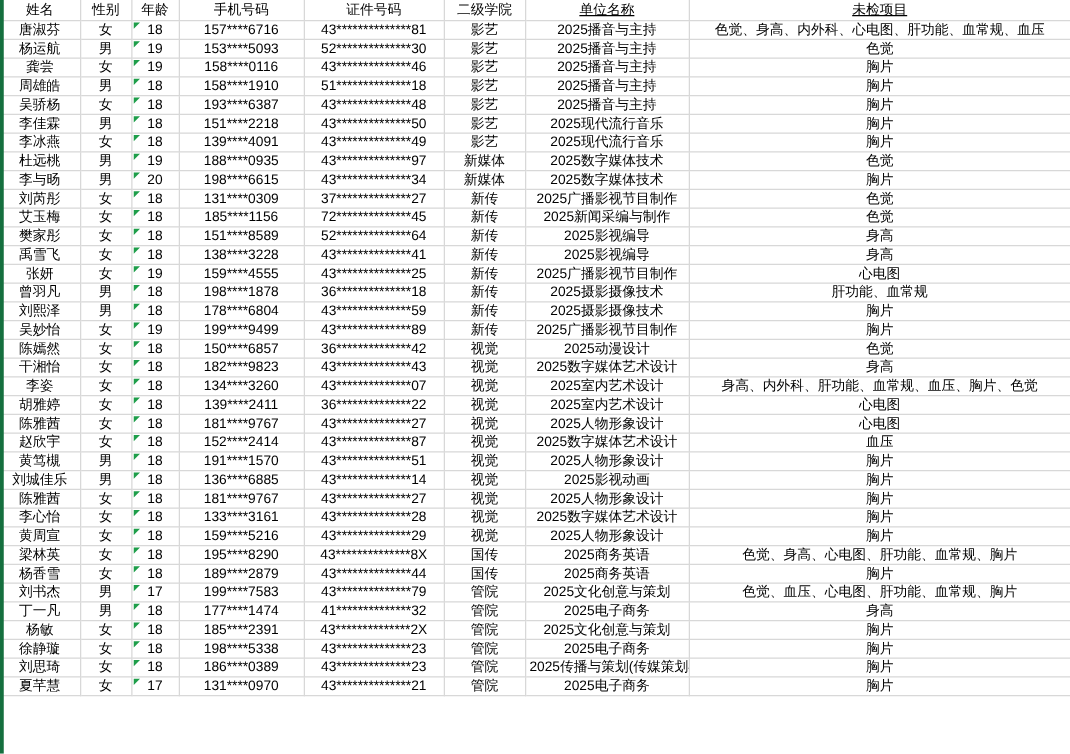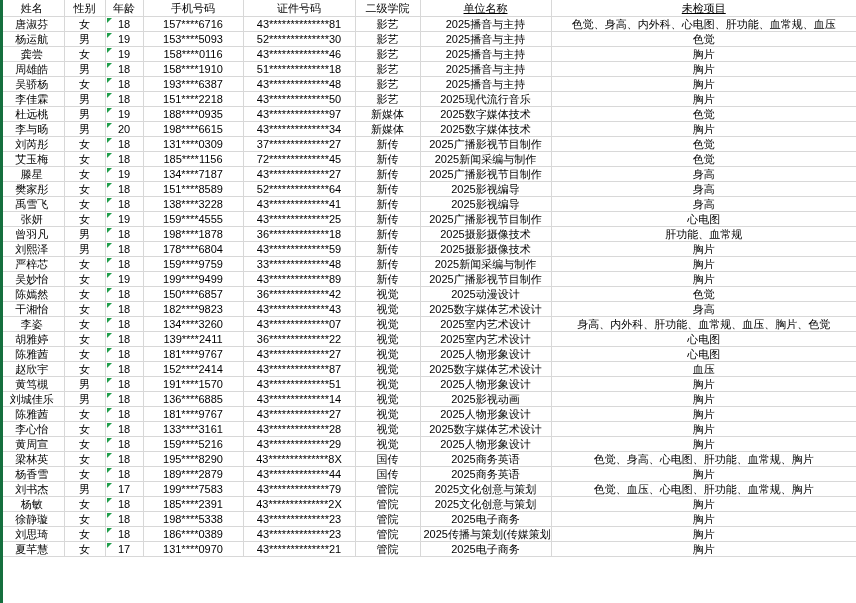--- a/index.html
+++ b/index.html
@@ -145,20 +145,30 @@
       <td>李佳霖</td>
       <td>男</td>
       <td><span class="tri"></span><span>18</span></td>
       <td>151****2218</td>
       <td>43**************50</td>
       <td>影艺</td>
       <td class="col-unit">2025现代流行音乐</td>
       <td class="col-items">胸片</td>
     </tr>
 
+    <tr>
+      <td>李冰燕</td>
+      <td>女</td>
+      <td><span class="tri"></span><span>18</span></td>
+      <td>139****4091</td>
+      <td>43**************49</td>
+      <td>影艺</td>
+      <td class="col-unit">2025现代流行音乐</td>
+      <td class="col-items">胸片</td>
+    </tr>
 
     <tr>
       <td>杜远桃</td>
       <td>男</td>
       <td><span class="tri"></span><span>19</span></td>
       <td>188****0935</td>
       <td>43**************97</td>
       <td>新媒体</td>
       <td class="col-unit">2025数字媒体技术</td>
       <td class="col-items">色觉</td>
@@ -190,30 +200,20 @@
       <td>艾玉梅</td>
       <td>女</td>
       <td><span class="tri"></span><span>18</span></td>
       <td>185****1156</td>
       <td>72**************45</td>
       <td>新传</td>
       <td class="col-unit">2025新闻采编与制作</td>
       <td class="col-items">色觉</td>
     </tr>
 
-    <tr>
-      <td>滕星</td>
-      <td>女</td>
-      <td><span class="tri"></span><span>19</span></td>
-      <td>134****7187</td>
-      <td>43**************27</td>
-      <td>新传</td>
-      <td class="col-unit">2025广播影视节目制作</td>
-      <td class="col-items">身高</td>
-    </tr>
 
     <tr>
       <td>樊家彤</td>
       <td>女</td>
       <td><span class="tri"></span><span>18</span></td>
       <td>151****8589</td>
       <td>52**************64</td>
       <td>新传</td>
       <td class="col-unit">2025影视编导</td>
       <td class="col-items">身高</td>
@@ -256,30 +256,20 @@
       <td>刘熙泽</td>
       <td>男</td>
       <td><span class="tri"></span><span>18</span></td>
       <td>178****6804</td>
       <td>43**************59</td>
       <td>新传</td>
       <td class="col-unit">2025摄影摄像技术</td>
       <td class="col-items">胸片</td>
     </tr>
 
-    <tr>
-      <td>严梓芯</td>
-      <td>女</td>
-      <td><span class="tri"></span><span>18</span></td>
-      <td>159****9759</td>
-      <td>33**************48</td>
-      <td>新传</td>
-      <td class="col-unit">2025新闻采编与制作</td>
-      <td class="col-items">胸片</td>
-    </tr>
 
     <tr>
       <td>吴妙怡</td>
       <td>女</td>
       <td><span class="tri"></span><span>19</span></td>
       <td>199****9499</td>
       <td>43**************89</td>
       <td>新传</td>
       <td class="col-unit">2025广播影视节目制作</td>
       <td class="col-items">胸片</td>
@@ -433,20 +423,30 @@
       <td>刘书杰</td>
       <td>男</td>
       <td><span class="tri"></span><span>17</span></td>
       <td>199****7583</td>
       <td>43**************79</td>
       <td>管院</td>
       <td class="col-unit">2025文化创意与策划</td>
       <td class="col-items">色觉、血压、心电图、肝功能、血常规、胸片</td>
     </tr>
 
+    <tr>
+      <td>丁一凡</td>
+      <td>男</td>
+      <td><span class="tri"></span><span>18</span></td>
+      <td>177****1474</td>
+      <td>41**************32</td>
+      <td>管院</td>
+      <td class="col-unit">2025电子商务</td>
+      <td class="col-items">身高</td>
+    </tr>
 
     <tr>
       <td>杨敏</td>
       <td>女</td>
       <td><span class="tri"></span><span>18</span></td>
       <td>185****2391</td>
       <td>43**************2X</td>
       <td>管院</td>
       <td class="col-unit">2025文化创意与策划</td>
       <td class="col-items">胸片</td>

